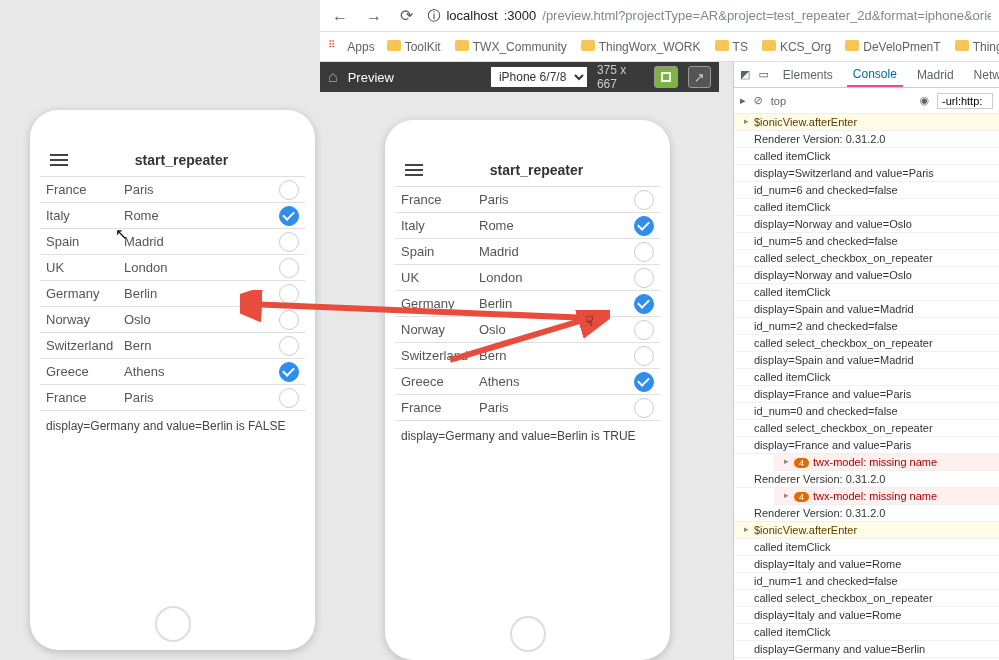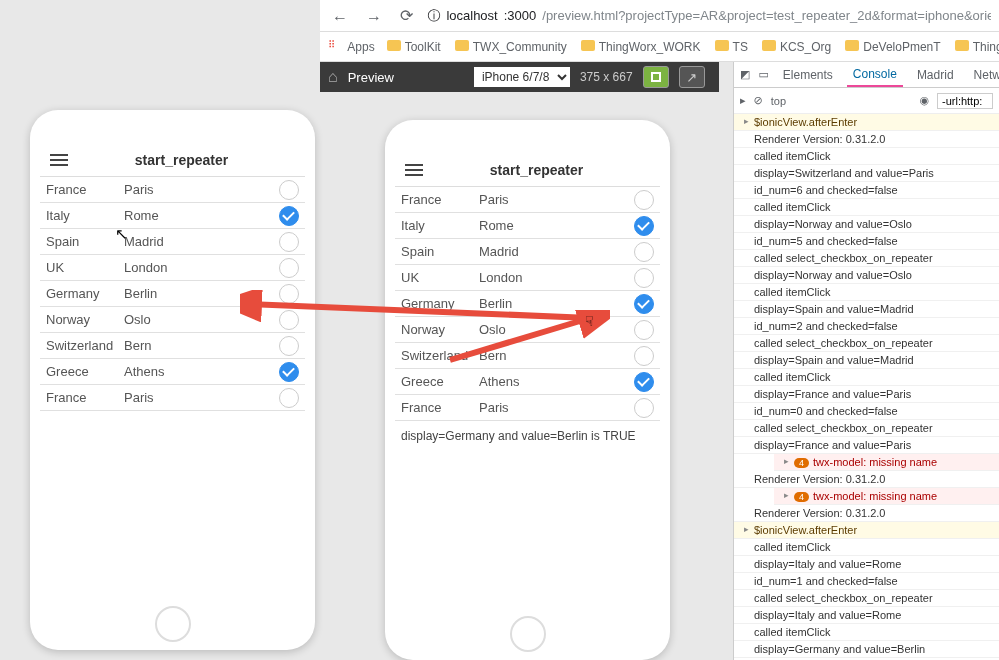--- a/index.html
+++ b/index.html
@@ -12,21 +12,21 @@
 .browser-bar .url .host { color:#202124; }
 .browser-bar .url .path { color:#80868b; }
 
 .bookmarks-bar { position:absolute; left:320px; top:32px; right:0; height:30px; background:#fff; border-bottom:1px solid #ddd; display:flex; align-items:center; padding:0 8px; gap:12px; font-size:12px; color:#5f6368; }
 .bookmarks-bar .dots { width:16px; height:16px; display:inline-block; color:#EA4335; font-size:10px; }
 .bm { display:flex; gap:4px; cursor:pointer; }
 .bm .folder { width:14px; height:11px; background:#f6c553; border-radius:2px; display:inline-block; }
 
 
 .preview-toolbar { position:absolute; left:320px; top:62px; right:280px; height:30px; background:#3a3a3a; display:flex; align-items:center; padding:0 8px; gap:10px; color:#fff; font-size:13px; }
-.preview-toolbar select { background:#fff; color:#333; font-size:12px; padding:2px 4px; border:none; }
+.preview-toolbar select { background:#fff; color:#333; font-size:12px; padding:2px 4px; border:none;margin-left:17px; }
 .preview-toolbar .dims { color:#ccc; font-size:12px; }
 .preview-toolbar .sq-btn { width:26px; height:22px; border:1px solid #999; border-radius:3px; display:flex; align-items:center; justify-content:center; }
 .preview-toolbar .green { background:#7cb342; }
 .preview-toolbar .dark { background:#555; color:#ccc; }
 
 
 .phone { position:absolute; background:#fff; border-radius:28px; box-shadow:0 2px 8px rgba(0,0,0,0.2); padding:34px 10px 40px 10px; }
 .phone.left { left:30px; top:110px; width:285px; height:540px; }
 .phone.right { left:385px; top:120px; width:285px; height:540px; }
 .phone .home-btn { position:absolute; bottom:8px; left:50%; transform:translateX(-50%); width:36px; height:36px; border:2px solid #ddd; border-radius:50%; }
@@ -178,20 +178,21 @@
           <span class="c1">Greece</span>
           <span class="c2">Athens</span>
           <span class="chk checked"></span>
         </div>
         <div class="row">
           <span class="c1">France</span>
           <span class="c2">Paris</span>
           <span class="chk"></span>
         </div>
       </div>
+    <div class="status">display=Germany and value=Berlin is FALSE</div>
   </div>
   <div class="home-btn"></div>
 </div>
 
 <div class="phone right">
   <div class="screen">
     <div class="header">
       <div class="hamburger">
           <span></span>
           <span></span>

